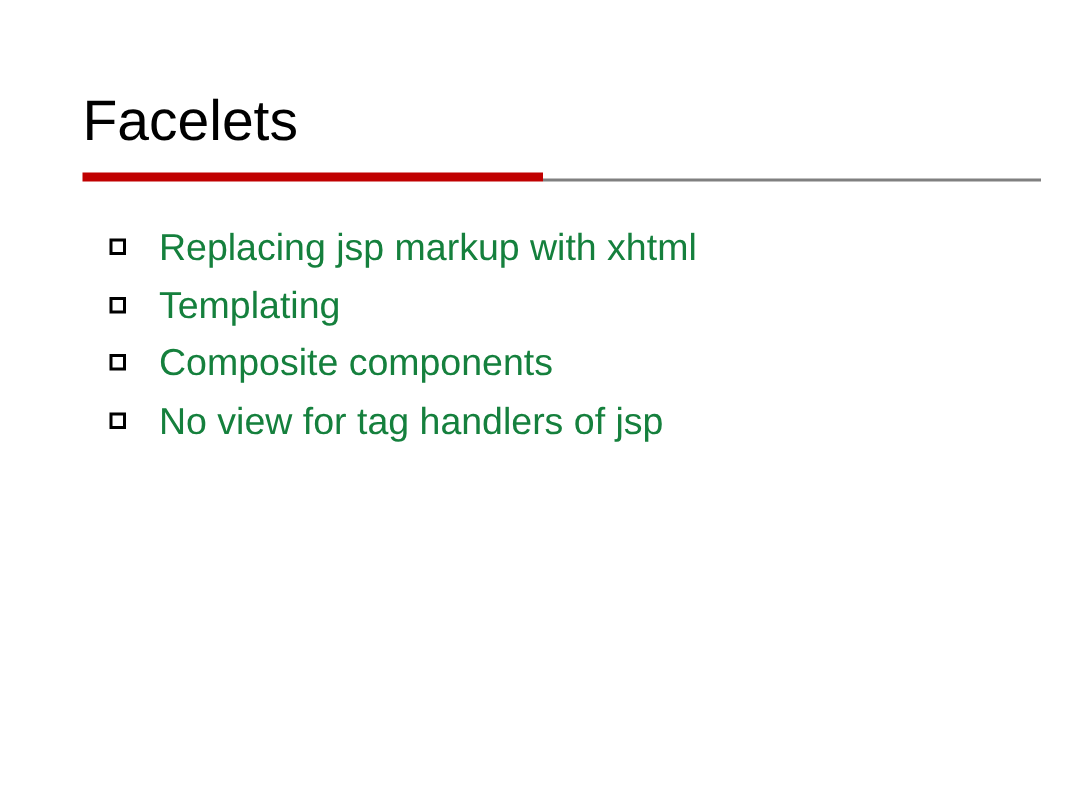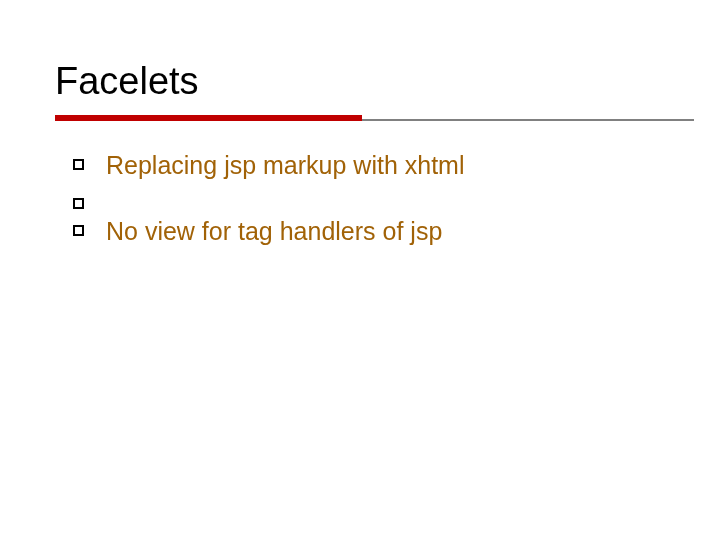--- a/index.html
+++ b/index.html
@@ -57,40 +57,45 @@
       width: 11px;
       height: 11px;
       border: 2px solid #000000;
       background: transparent;
       margin-right: 22px;
       margin-top: 10px;
       flex-shrink: 0;
     }
     .bullet-text {
       font-size: 25px;
-      color: #a16207;
+      color: #15803d;
       line-height: 1.3;
       font-family: Verdana, Geneva, sans-serif;
     }
   </style>
 </head>
 <body>
 
 <div class="slide">
   <h1 class="title">Facelets</h1>
   <div class="underline-container">
     <div class="underline-red"></div>
     <div class="underline-gray"></div>
   </div>
   <ul class="bullet-list">
     <li class="bullet-item">
       <span class="bullet-marker"></span>
       <span class="bullet-text">Replacing jsp markup with xhtml</span>
     </li>
     <li class="bullet-item">
       <span class="bullet-marker"></span>
+      <span class="bullet-text">Templating</span>
+    </li>
+    <li class="bullet-item">
+      <span class="bullet-marker"></span>
+      <span class="bullet-text">Composite components</span>
     </li>
     <li class="bullet-item">
       <span class="bullet-marker"></span>
       <span class="bullet-text">No view for tag handlers of jsp</span>
     </li>
   </ul>
 </div>
 
 </body></html>

